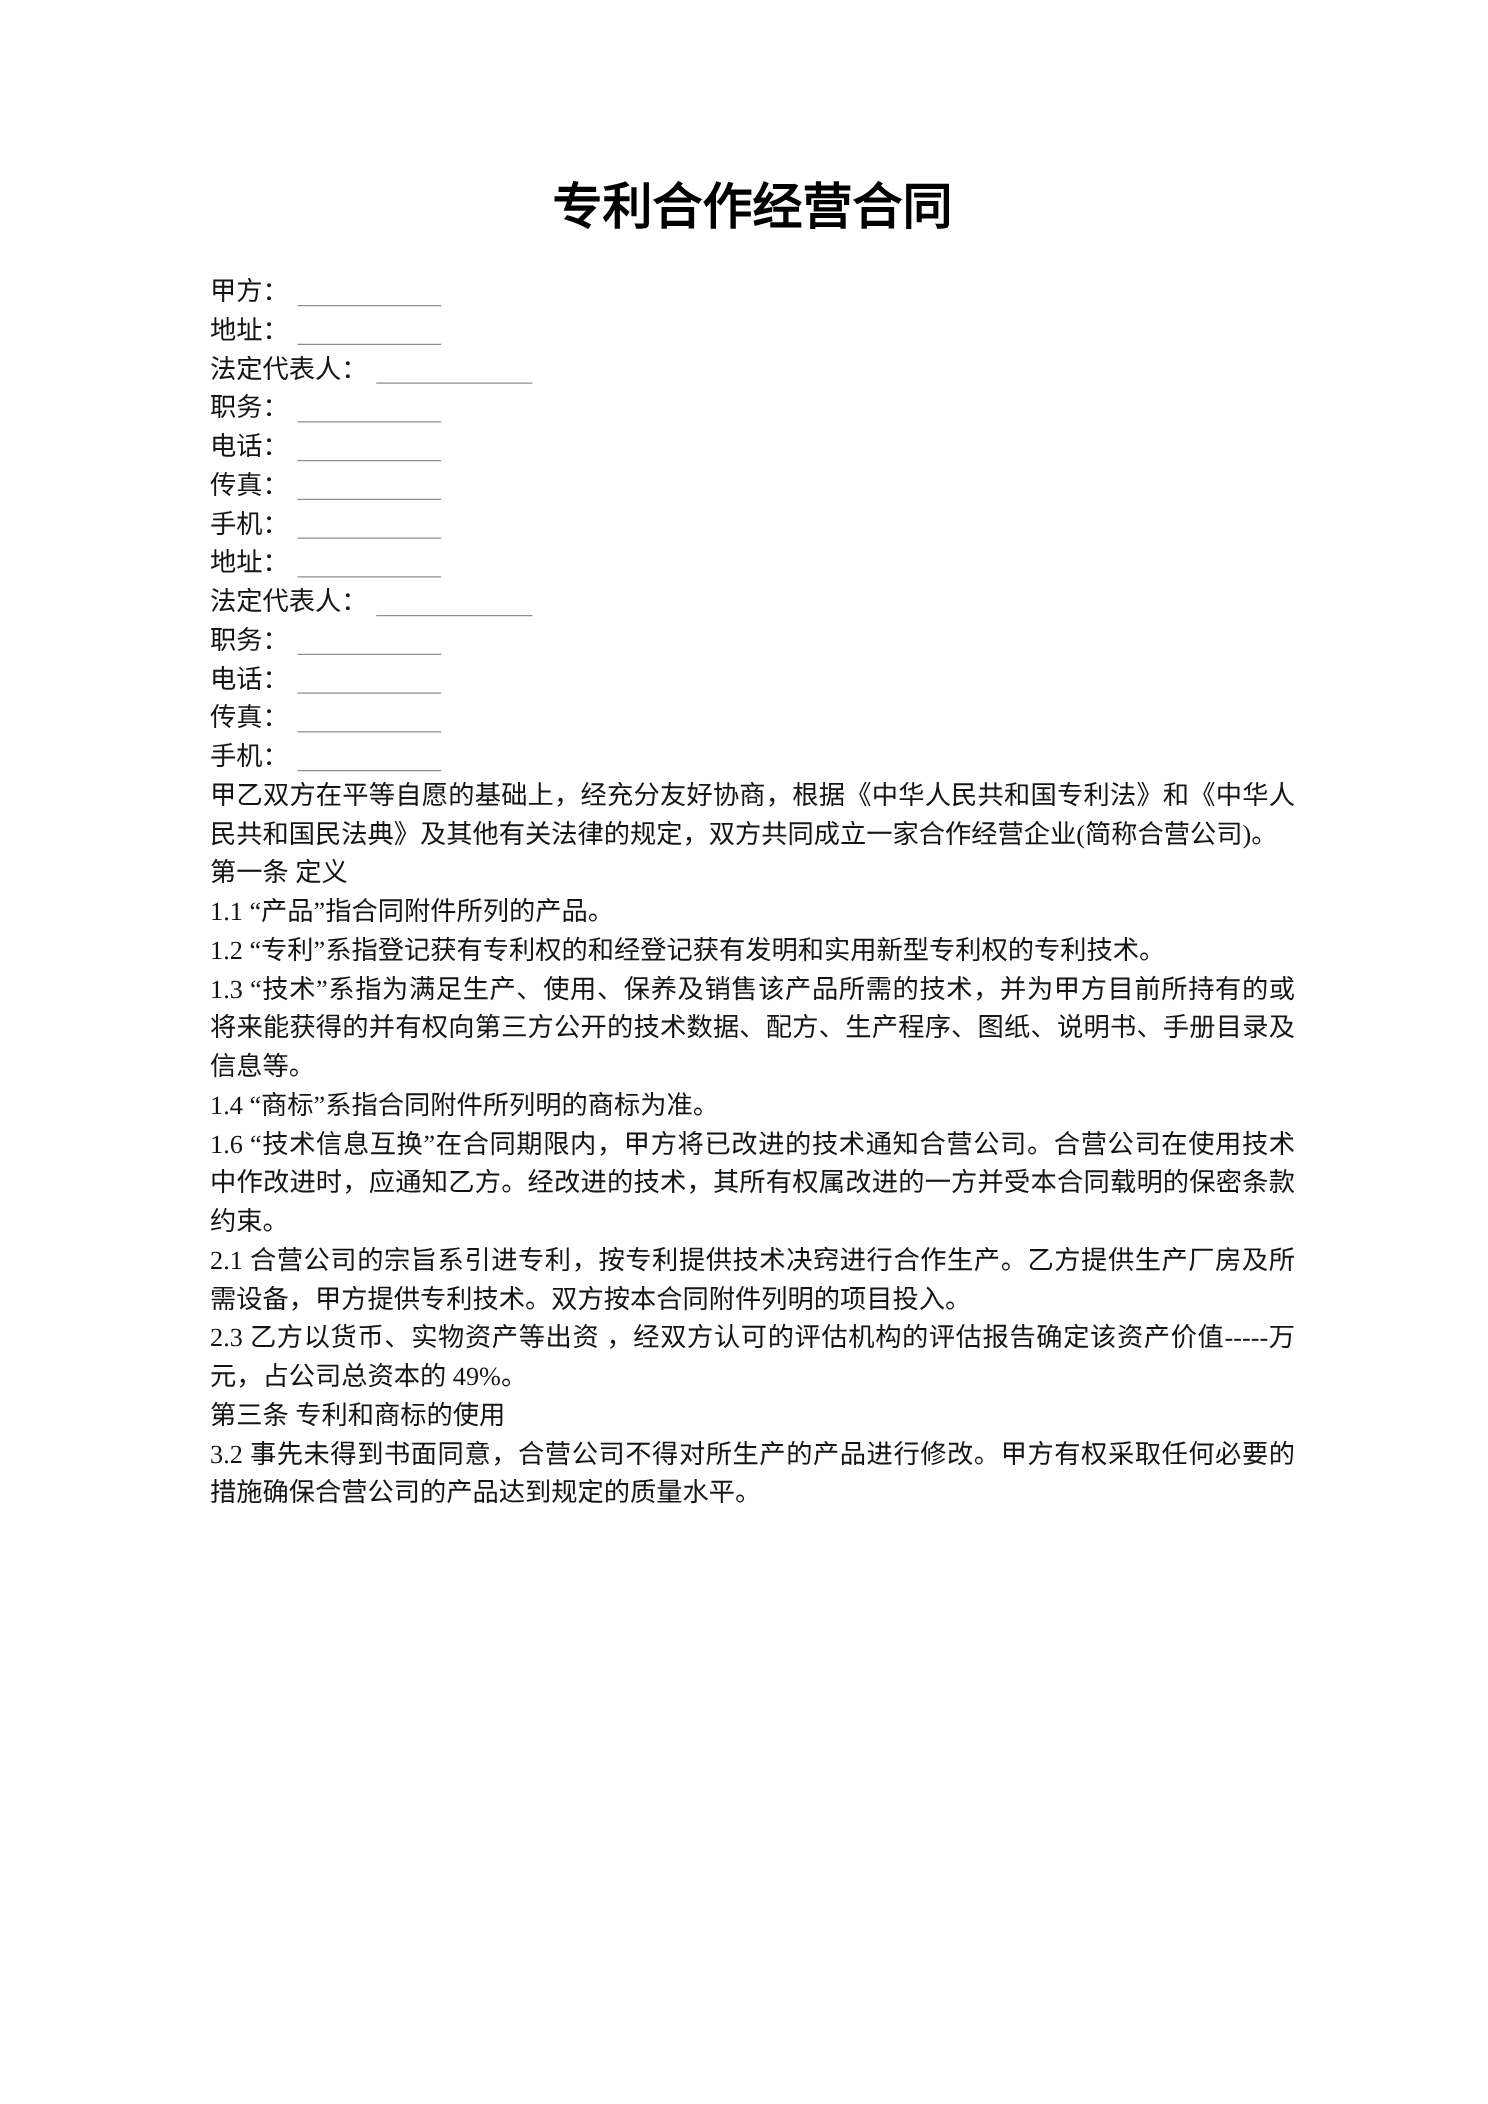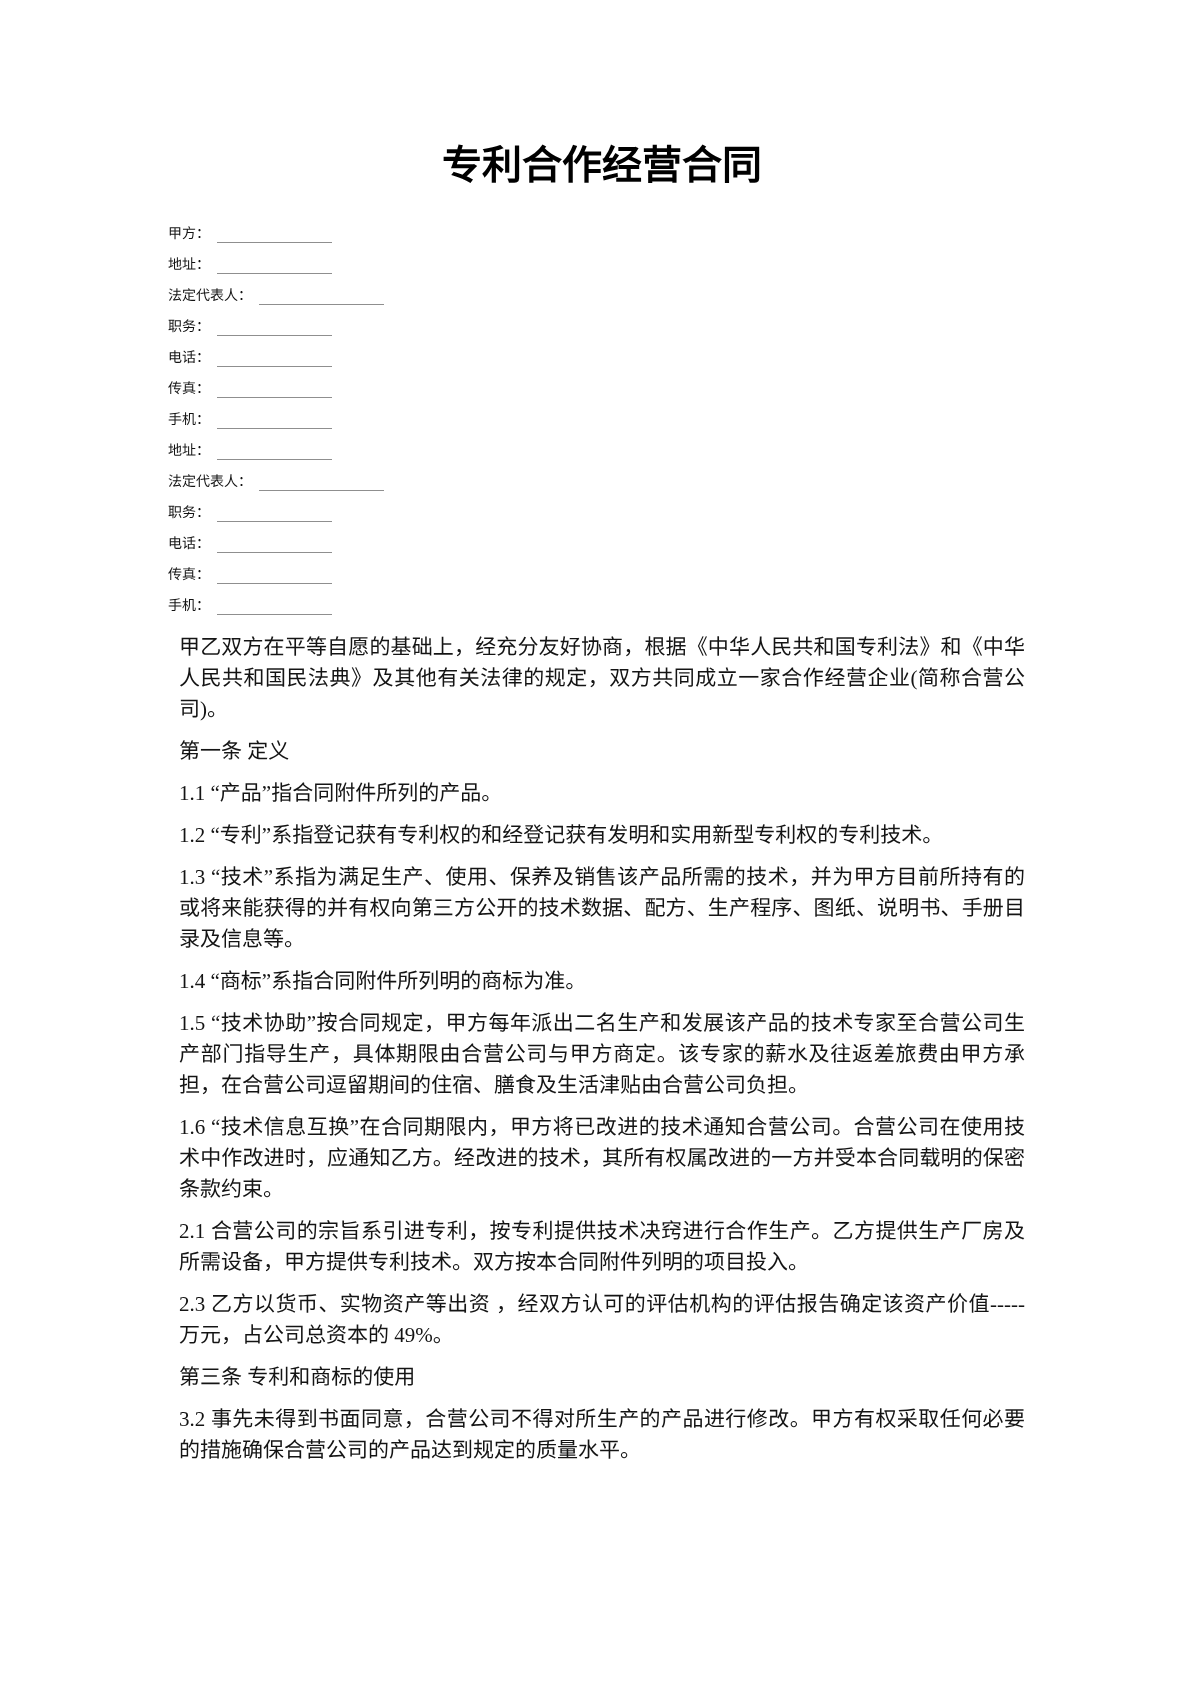--- a/index.html
+++ b/index.html
@@ -22,21 +22,21 @@
   .title {
     margin: 0 0 28px 0;
     font-size: 40px;
     line-height: 48px;
     font-weight: bold;
     text-align: center;
     color: #000000;
     white-space: nowrap;
   }
   .fields {
-    font-size: 14px;
+    font-size: 21px;
   }
   .field-row {
     height: 31px;
     line-height: 31px;
     white-space: nowrap;
   }
   .blank-line {
     display: inline-block;
     width: 115px;
     height: 5px;
@@ -45,21 +45,21 @@
     margin-left: 7px;
   }
   .blank-line.long {
     width: 125px;
   }
   .body-text {
     font-size: 21px;
     line-height: 31px;
   }
   .para {
-    margin: 11px;
+    margin: 0;
     text-align: justify;
     word-break: break-all;
   }
   .para.heading {
     text-align: left;
   }
 </style>
 </head>
 <body>
 
@@ -110,21 +110,20 @@
   </div>
 
   <div class="body-text">
     <p class="para">甲乙双方在平等自愿的基础上，经充分友好协商，根据《中华人民共和国专利法》和《中华人民共和国民法典》及其他有关法律的规定，双方共同成立一家合作经营企业(简称合营公司)。</p>
 
     <p class="para heading">第一条 定义</p>
     <p class="para">1.1 “产品”指合同附件所列的产品。</p>
     <p class="para">1.2 “专利”系指登记获有专利权的和经登记获有发明和实用新型专利权的专利技术。</p>
     <p class="para">1.3 “技术”系指为满足生产、使用、保养及销售该产品所需的技术，并为甲方目前所持有的或将来能获得的并有权向第三方公开的技术数据、配方、生产程序、图纸、说明书、手册目录及信息等。</p>
     <p class="para">1.4 “商标”系指合同附件所列明的商标为准。</p>
-    <p class="para">1.5 “技术协助”按合同规定，甲方每年派出二名生产和发展该产品的技术专家至合营公司生产部门指导生产，具体期限由合营公司与甲方商定。该专家的薪水及往返差旅费由甲方承担，在合营公司逗留期间的住宿、膳食及生活津贴由合营公司负担。</p>
     <p class="para">1.6 “技术信息互换”在合同期限内，甲方将已改进的技术通知合营公司。合营公司在使用技术中作改进时，应通知乙方。经改进的技术，其所有权属改进的一方并受本合同载明的保密条款约束。</p>
 
     <p class="para">2.1 合营公司的宗旨系引进专利，按专利提供技术决窍进行合作生产。乙方提供生产厂房及所需设备，甲方提供专利技术。双方按本合同附件列明的项目投入。</p>
     <p class="para">2.3 乙方以货币、实物资产等出资 ，经双方认可的评估机构的评估报告确定该资产价值-----万元，占公司总资本的 49%。</p>
 
     <p class="para heading">第三条 专利和商标的使用</p>
     <p class="para">3.2 事先未得到书面同意，合营公司不得对所生产的产品进行修改。甲方有权采取任何必要的措施确保合营公司的产品达到规定的质量水平。</p>
   </div>
 
 </div>

